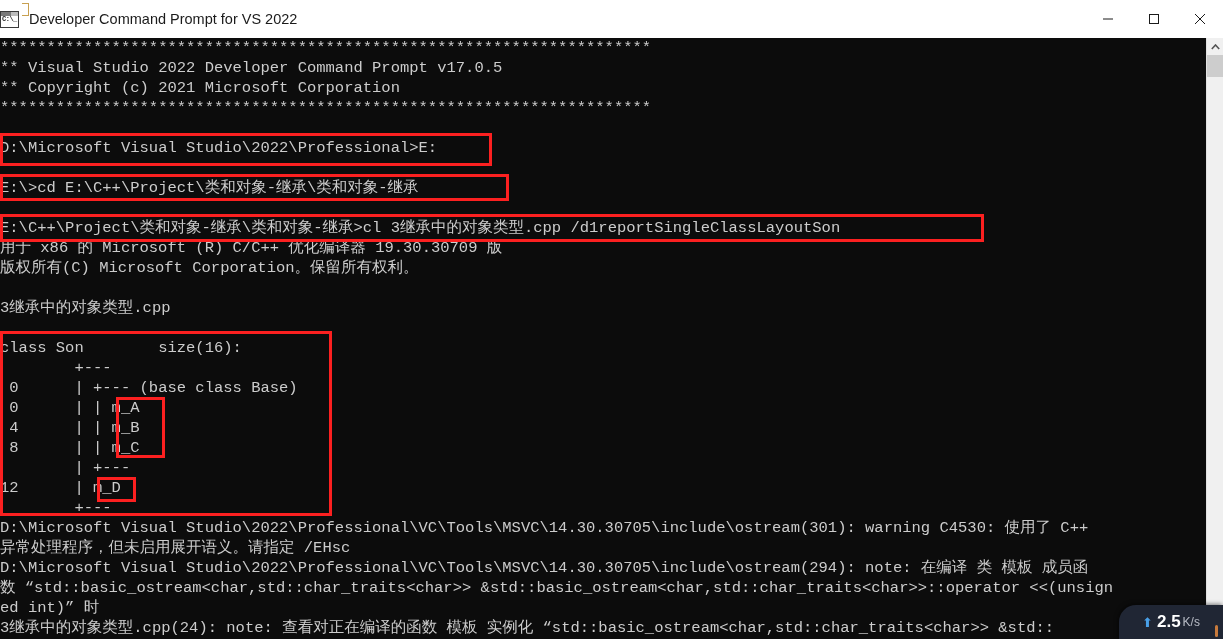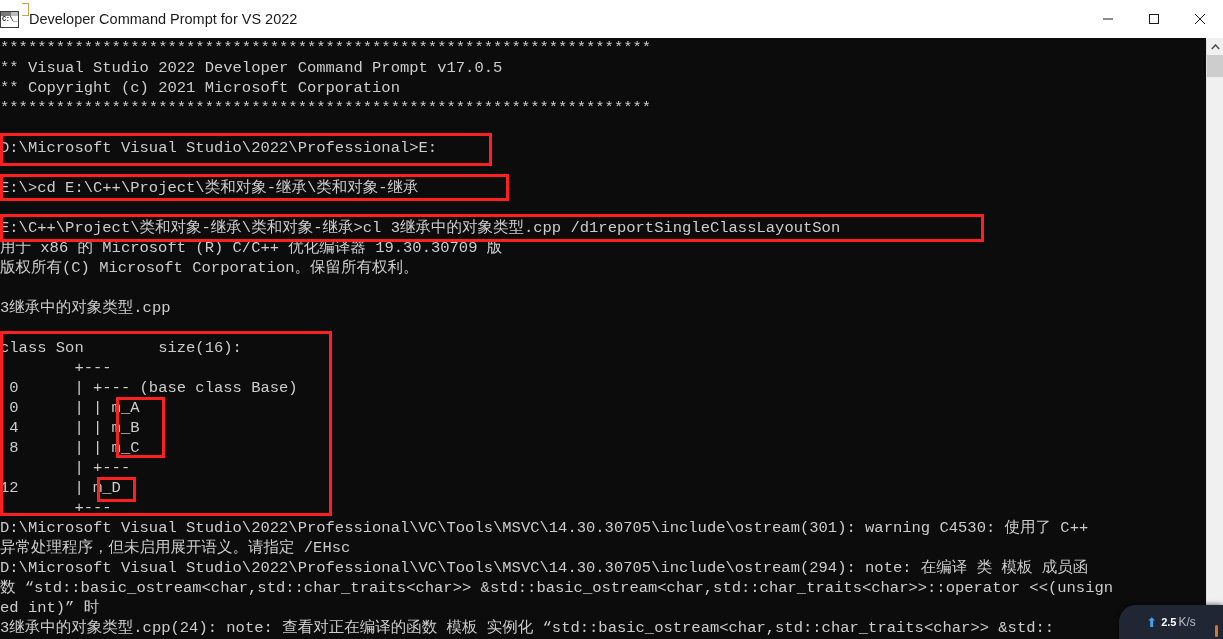--- a/index.html
+++ b/index.html
@@ -181,21 +181,21 @@
     font-family: "Liberation Sans", sans-serif;
     box-shadow: -1px -1px 4px rgba(0,0,0,0.5);
   }
   #net-widget .arrow {
     color: #49a0e8;
     font-size: 13px;
     line-height: 13px;
   }
   #net-widget .value {
     color: #ffffff;
-    font-size: 11px;
+    font-size: 17px;
     font-weight: bold;
   }
   #net-widget .unit {
     color: #b9bdc7;
     font-size: 12px;
     margin-left: -2px;
   }
   #net-widget .gripper {
     position: absolute;
     right: 5px;

